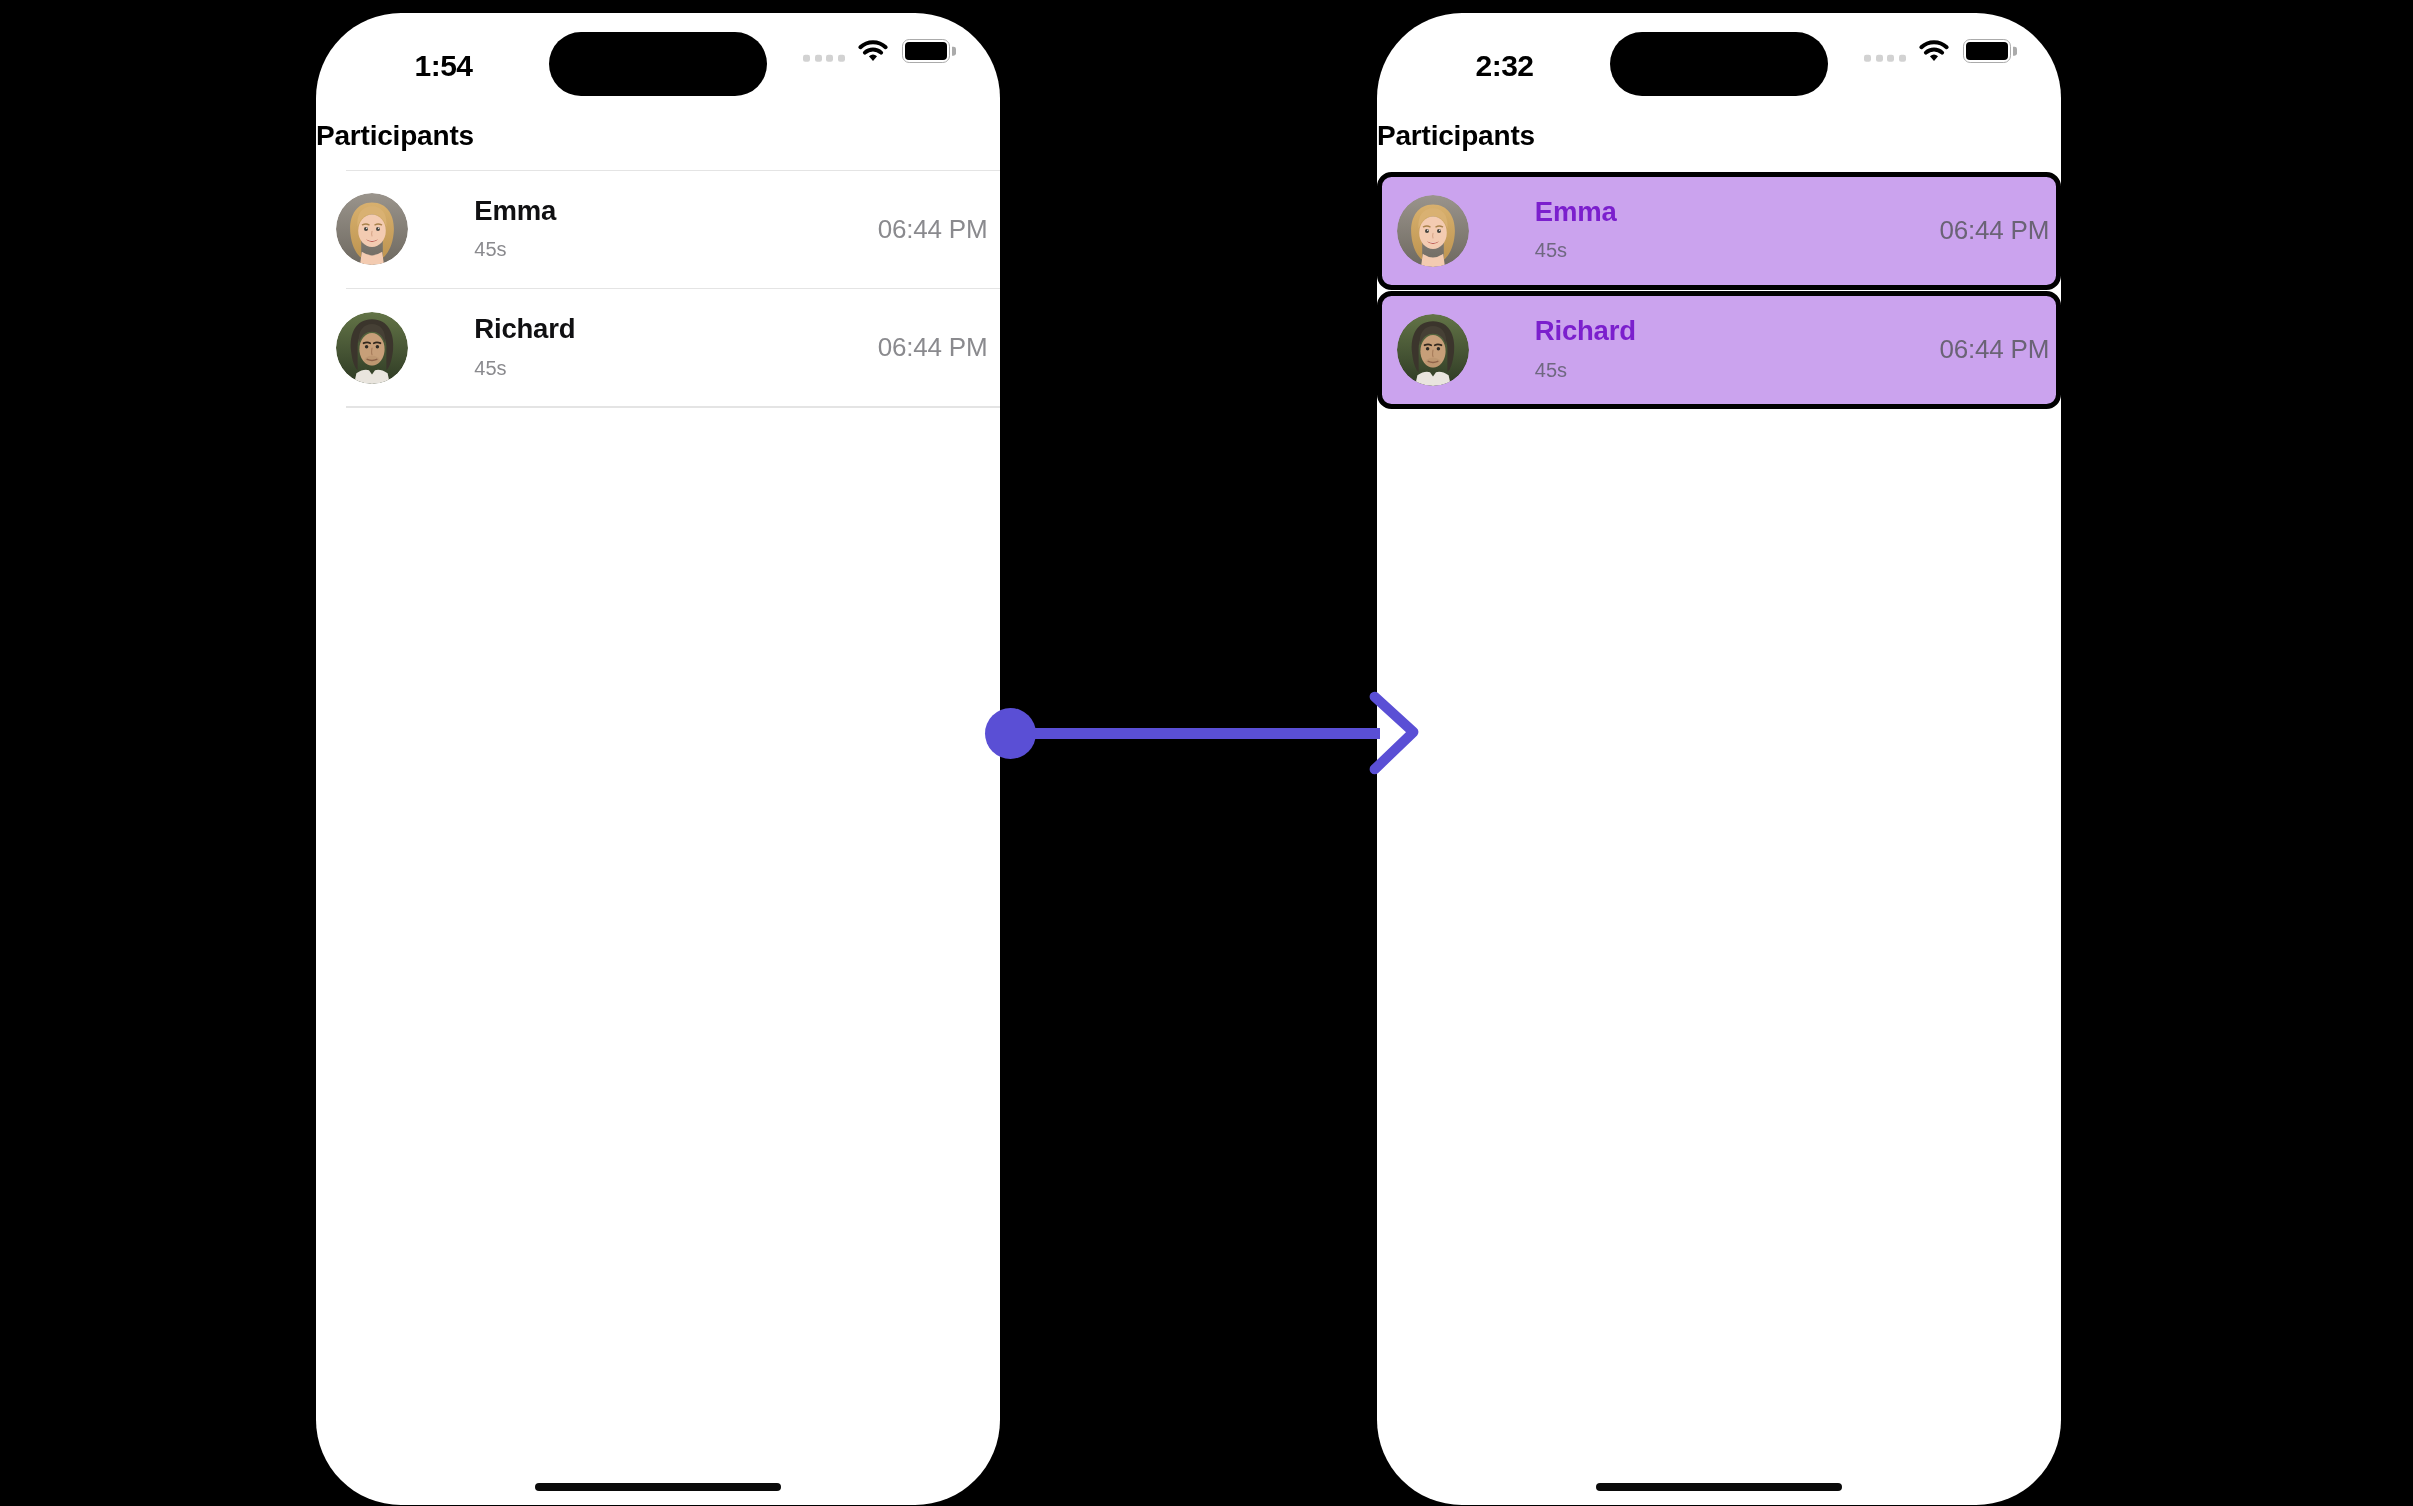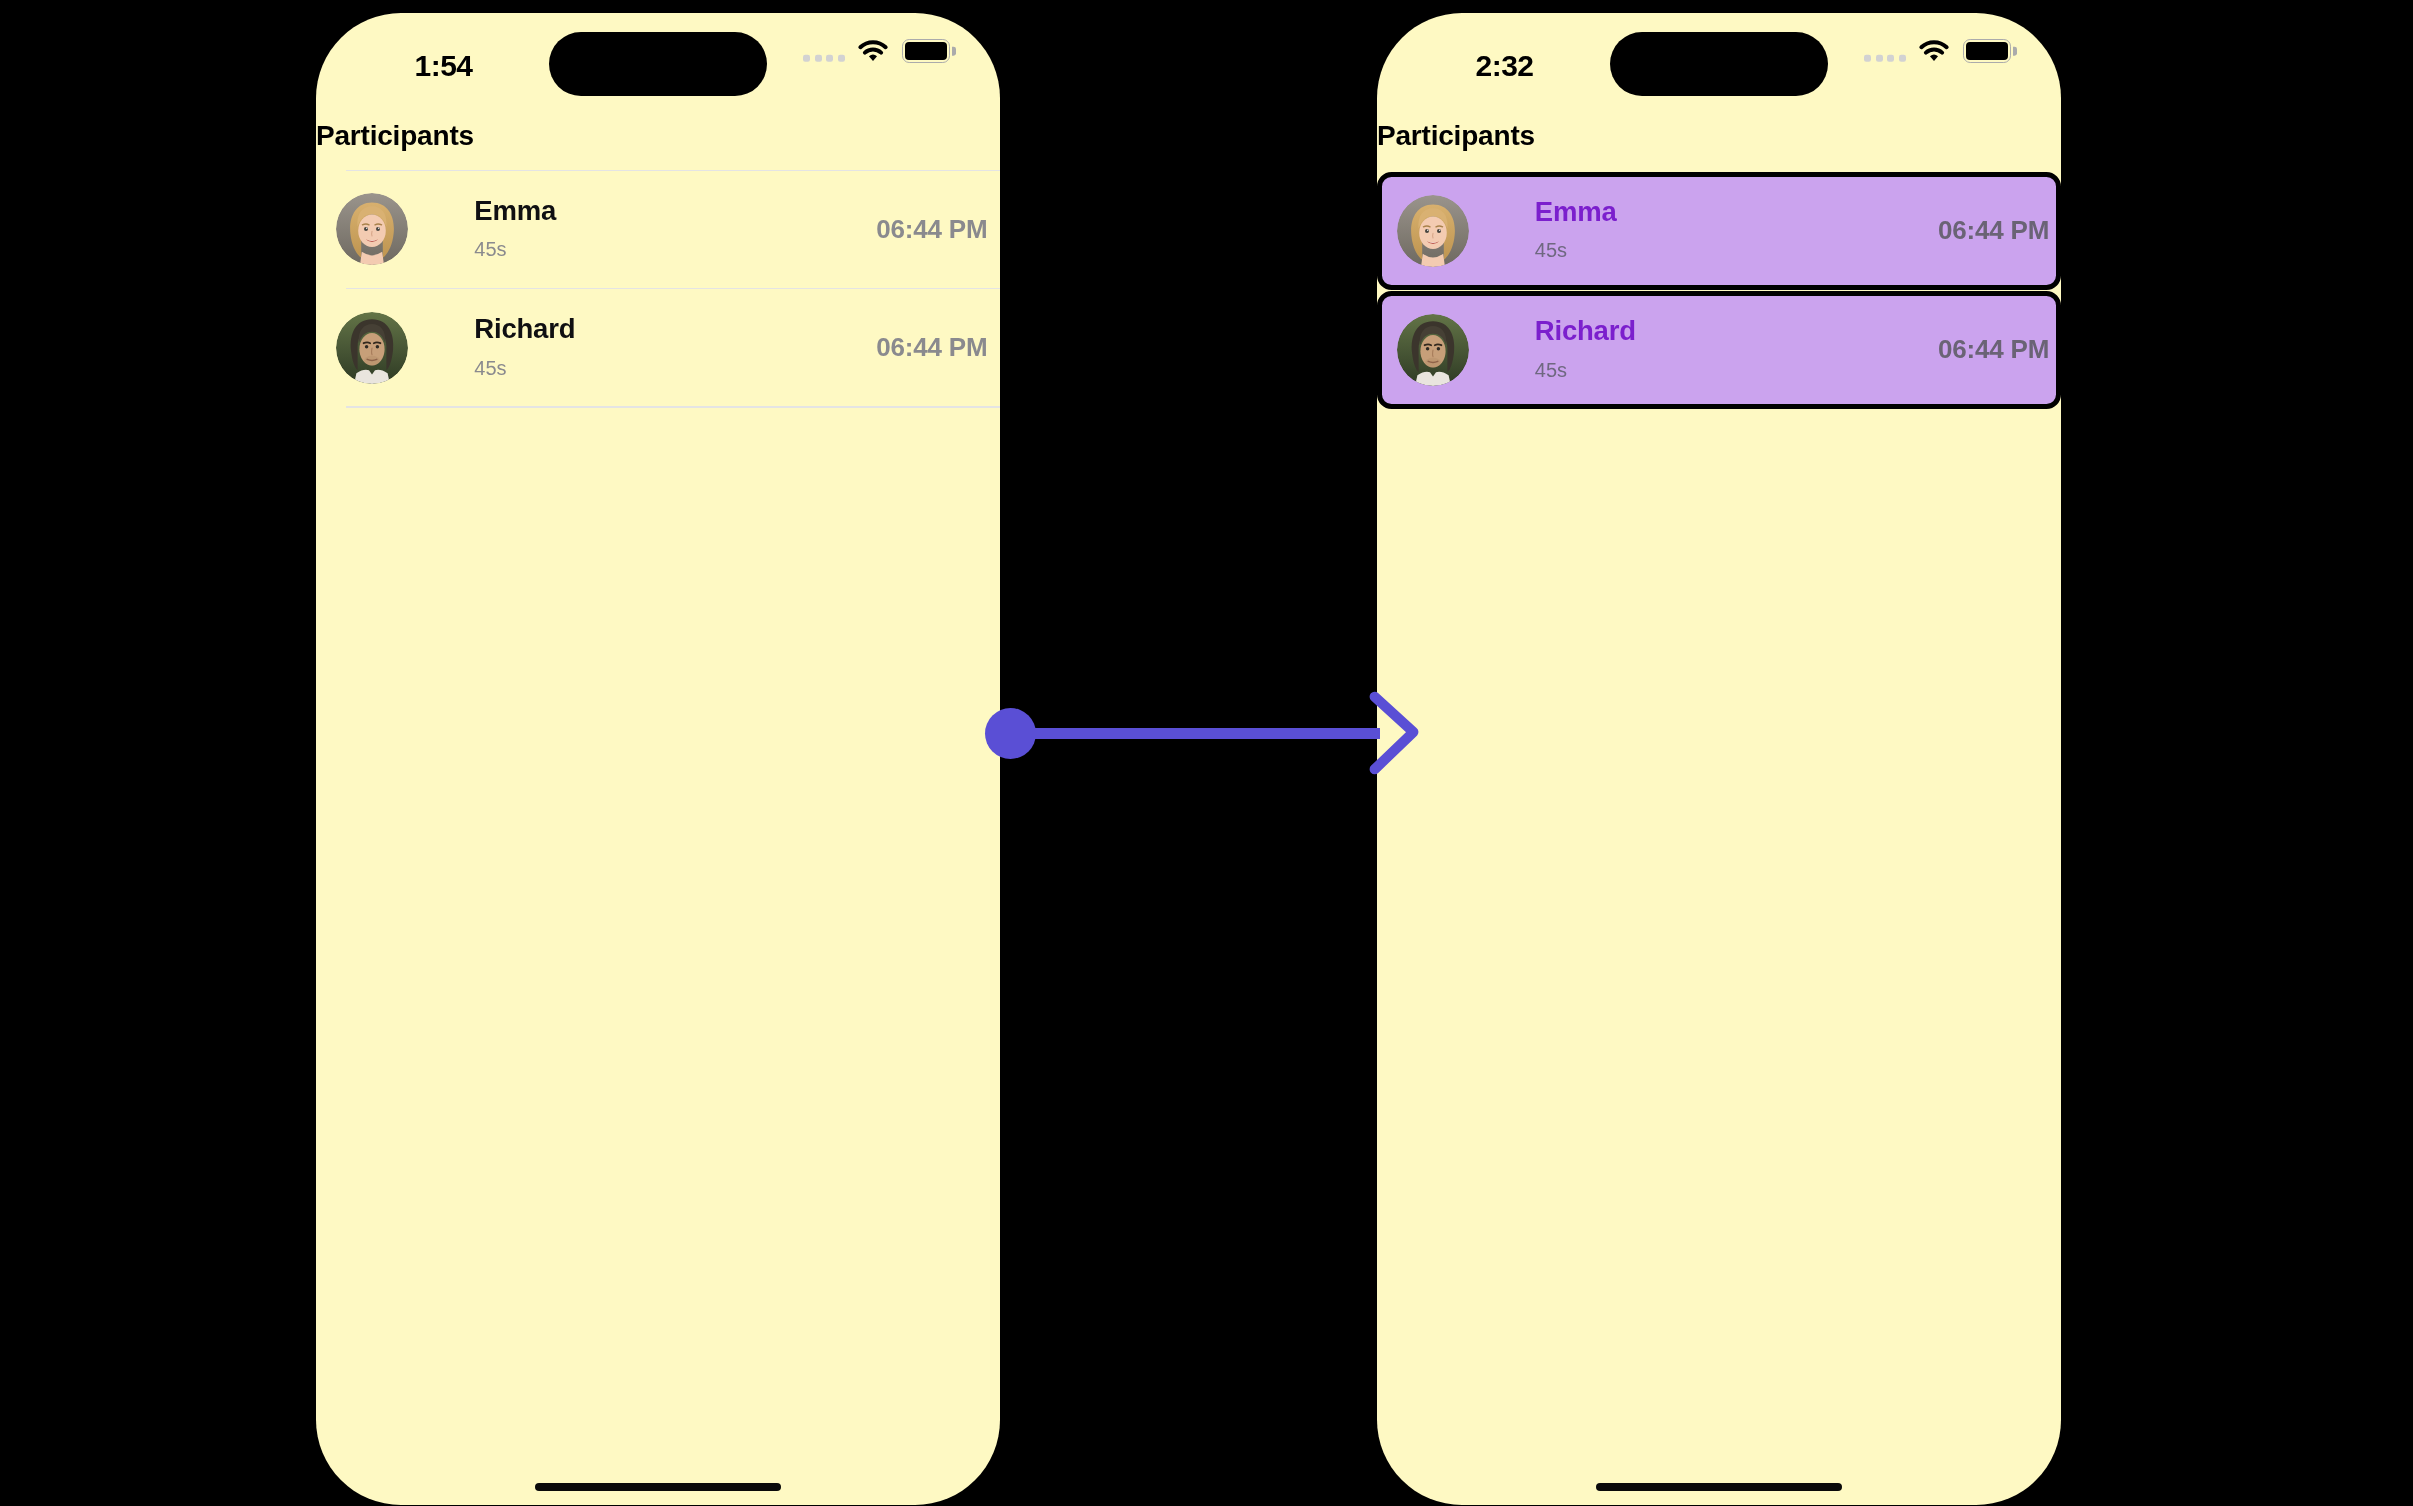--- a/index.html
+++ b/index.html
@@ -1,20 +1,20 @@
 <!DOCTYPE html>
 <html style="font-size:7.7px"><head>
 <meta charset="utf-8">
 <style>
   html,body{margin:0;padding:0;background:#000;}
   .canvas{position:relative;width:2420px;height:1506px;background:#000;overflow:hidden;
           font-family:"Liberation Sans","DejaVu Sans",sans-serif;}
 
   
-  .phone{position:absolute;top:12.6px;width:684px;height:1492px;background:#fef9c3;
+  .phone{position:absolute;top:12.6px;width:684px;height:1492px;background:#ffffff;
          border-radius:85px;overflow:hidden;}
   .phone.left{left:316px;}
   .phone.right{left:1377px;}
 
   
   .status-time{position:absolute;top:34px;left:72px;width:111px;height:37px;
                font-size:30px;font-weight:700;color:#000;text-align:center;
                line-height:37px;letter-spacing:-0.5px;}
   .island{position:absolute;top:19.3px;left:50%;transform:translateX(-50%);
           width:218px;height:64px;background:#000;border-radius:32px;}
@@ -34,21 +34,21 @@
          font-size:28px;font-weight:700;color:#000;line-height:31px;letter-spacing:-0.2px;}
 
   
   .list{position:absolute;top:157px;left:0;right:0;}
   .sep{height:1.4px;background:#E4E4E4;margin-left:30px;}
   .row{height:117px;display:flex;align-items:center;padding:0 12.6px 0 20px;box-sizing:border-box;gap:48px;}
   .av{width:72px;height:72px;flex-shrink:0;border-radius:50%;display:block;}
   .txt{display:flex;flex-direction:column;margin-left:18.3px;gap:12.6px;}
   .name{font-size:27.5px;font-weight:700;color:#101012;line-height:28px;letter-spacing:-0.2px;}
   .dur{font-size:20px;font-weight:400;color:#8A8A8E;line-height:25px;}
-  .when{margin-left:auto;font-size:26px;font-weight:700;color:#8A8A8E;letter-spacing:-0.2px;}
+  .when{margin-left:auto;font-size:26px;font-weight:400;color:#8A8A8E;letter-spacing:-0.2px;}
 
   
   .list.hl{top:159px;}
   .list.hl .row{height:118px;border:5.8px solid #000;border-radius:14.5px;
                 background:#CBA3EE;margin-bottom:1.4px;padding:0 6.8px 0 14.5px;}
   .list.hl .name{color:#7B1FCD;}
   .list.hl .dur{color:#6F6880;}
   .list.hl .when{color:#6A6375;}
 
   

